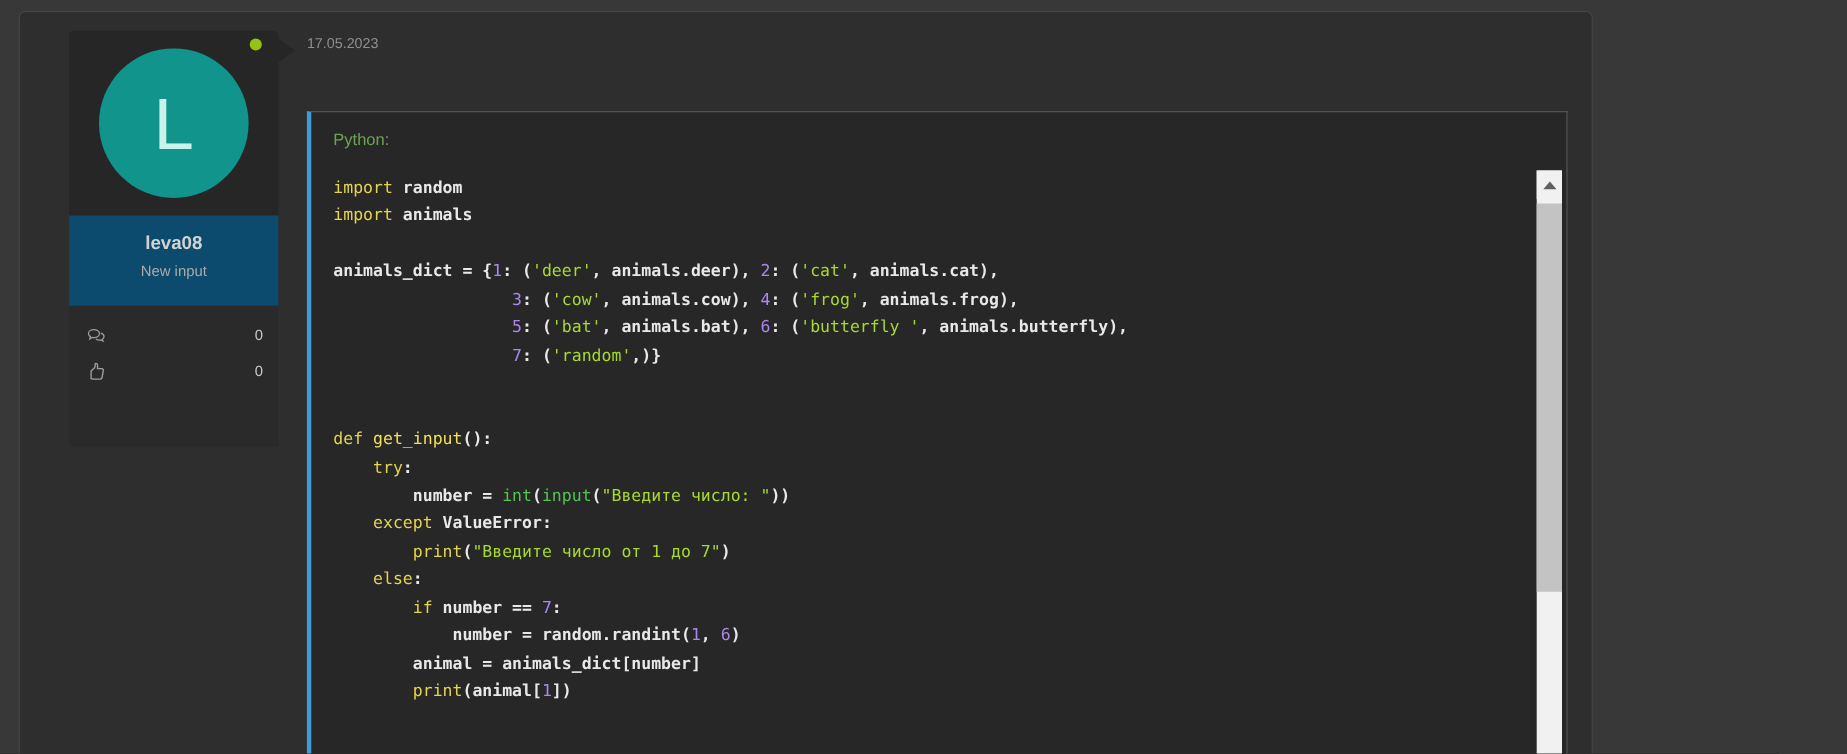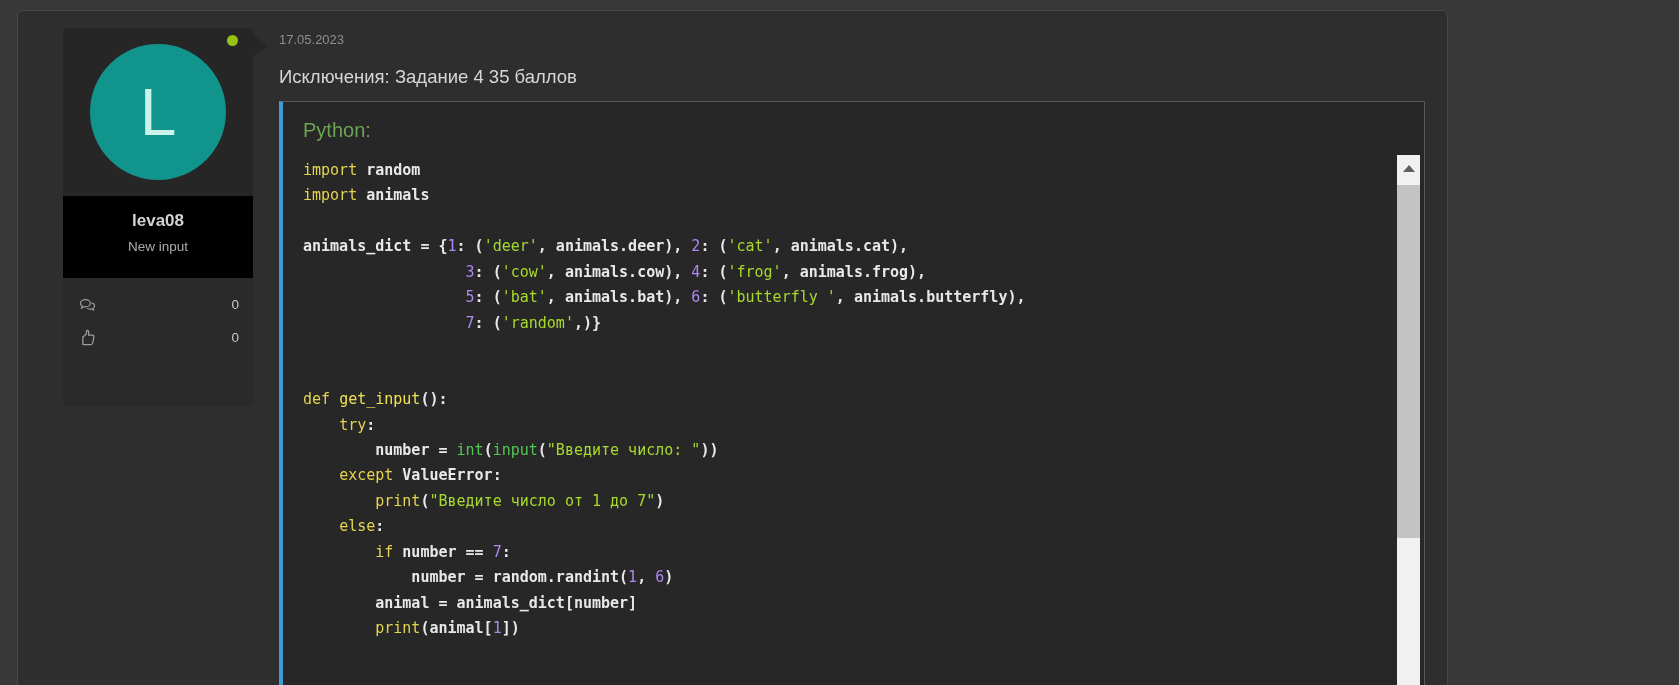--- a/index.html
+++ b/index.html
@@ -32,21 +32,21 @@
     border-radius:50%; background:var(--c-avatar_teal,#11948b);
     display:flex; align-items:center; justify-content:center;
     color:#c9f2ea; font-size:66px; line-height:1; cursor:pointer;
   }
   .online-dot {
     position:absolute; right:15px; top:7px; width:11px; height:11px;
     border-radius:50%; background:var(--c-online_green,#96c313);
   }
   .name-block {
     position:absolute; left:45px; top:185px; width:190px; height:82px;
-    background:#000000; text-align:center; padding-top:15px;
+    background:#0c4a6e; text-align:center; padding-top:15px;
   }
   .user-name { font-size:17px; font-weight:bold; color:#d2d2d2; cursor:pointer; }
   .user-role { font-size:13.5px; color:#ababab; margin-top:8px; }
   .stats-block {
     position:absolute; left:45px; top:267px; width:190px; height:128px;
     background:#2a2a2a; padding:10px 14px 0 14px;
   }
   .stat-row {
     display:flex; justify-content:space-between; align-items:center;
     height:33px; font-size:13.5px; color:#c8c8c8;
@@ -56,21 +56,21 @@
   
   .post-date { position:absolute; left:261px; top:21px; font-size:13px; color:#8e8e8e; cursor:pointer; }
   .post-title { position:absolute; left:261px; top:55px; font-size:18.5px; color:#d6d6d6; }
 
   .code-block {
     position:absolute; left:261px; top:90px; width:1146px; height:625px;
     background:#272727;
     border-top:1px solid #595959; border-right:1px solid #595959;
     border-left:4px solid var(--c-accent_blue,#3f9bd8);
   }
-  .code-lang { position:absolute; left:20px; top:17px; font-size:20px; color:var(--c-label_green,#6ca355); }
+  .code-lang { position:absolute; left:20px; top:17px; font-size:15px; color:var(--c-label_green,#6ca355); }
   .code-pre {
     position:absolute; left:20px; top:56px; right:34px; bottom:0;
     font-family:"DejaVu Sans Mono", monospace; font-size:15px;
     line-height:25.45px; color:var(--c-pl,#e8e8e8);
     white-space:pre; overflow:hidden;
   }
   .tk-kw  { color:var(--c-kw,#e5d44e); }
   .tk-fn  { color:var(--c-fn,#f0e254); }
   .tk-bi  { color:var(--c-bi,#52c652); }
   .tk-str { color:var(--c-str,#a8d92e); }
@@ -131,21 +131,20 @@
           <svg width="20" height="20" viewBox="0 0 24 24" fill="none" stroke="#9e9e9e" stroke-width="1.5">
             <path d="M7 10.5v9.5"></path>
             <path d="M7 11l3.5-3.2c.6-.6.9-1.3.9-2.1V3.6c0-.4.4-.8.9-.8.9 0 1.7.8 1.7 1.8v4h4.6c1.1 0 1.9 1 1.7 2l-1.3 7.1c-.2 1.3-1.3 2.3-2.6 2.3H9.5c-.9 0-1.8-.3-2.5-.9"></path>
           </svg>
         </span>
         <span>0</span>
       </div>
     </div>
 
     <div class="post-date">17.05.2023</div>
-    <div class="post-title">Исключения: Задание 4 35 баллов</div>
 
     <div class="code-block">
       <div class="code-lang">Python:</div>
       <div class="code-pre"><div><span class="tk-kw">import</span><span class="tk-pl"> random</span></div><div><span class="tk-kw">import</span><span class="tk-pl"> animals</span></div><div>&nbsp;</div><div><span class="tk-pl">animals_dict = {</span><span class="tk-num">1</span><span class="tk-pl">: (</span><span class="tk-str">'deer'</span><span class="tk-pl">, animals.deer), </span><span class="tk-num">2</span><span class="tk-pl">: (</span><span class="tk-str">'cat'</span><span class="tk-pl">, animals.cat),</span></div><div><span class="tk-pl">                  </span><span class="tk-num">3</span><span class="tk-pl">: (</span><span class="tk-str">'cow'</span><span class="tk-pl">, animals.cow), </span><span class="tk-num">4</span><span class="tk-pl">: (</span><span class="tk-str">'frog'</span><span class="tk-pl">, animals.frog),</span></div><div><span class="tk-pl">                  </span><span class="tk-num">5</span><span class="tk-pl">: (</span><span class="tk-str">'bat'</span><span class="tk-pl">, animals.bat), </span><span class="tk-num">6</span><span class="tk-pl">: (</span><span class="tk-str">'butterfly '</span><span class="tk-pl">, animals.butterfly),</span></div><div><span class="tk-pl">                  </span><span class="tk-num">7</span><span class="tk-pl">: (</span><span class="tk-str">'random'</span><span class="tk-pl">,)}</span></div><div>&nbsp;</div><div>&nbsp;</div><div><span class="tk-kw">def</span><span class="tk-pl"> </span><span class="tk-fn">get_input</span><span class="tk-pl">():</span></div><div><span class="tk-pl">    </span><span class="tk-kw">try</span><span class="tk-pl">:</span></div><div><span class="tk-pl">        number = </span><span class="tk-bi">int</span><span class="tk-pl">(</span><span class="tk-bi">input</span><span class="tk-pl">(</span><span class="tk-str">"Введите число: "</span><span class="tk-pl">))</span></div><div><span class="tk-pl">    </span><span class="tk-kw">except</span><span class="tk-pl"> ValueError:</span></div><div><span class="tk-pl">        </span><span class="tk-kw">print</span><span class="tk-pl">(</span><span class="tk-str">"Введите число от 1 до 7"</span><span class="tk-pl">)</span></div><div><span class="tk-pl">    </span><span class="tk-kw">else</span><span class="tk-pl">:</span></div><div><span class="tk-pl">        </span><span class="tk-kw">if</span><span class="tk-pl"> number == </span><span class="tk-num">7</span><span class="tk-pl">:</span></div><div><span class="tk-pl">            number = random.randint(</span><span class="tk-num">1</span><span class="tk-pl">, </span><span class="tk-num">6</span><span class="tk-pl">)</span></div><div><span class="tk-pl">        animal = animals_dict[number]</span></div><div><span class="tk-pl">        </span><span class="tk-kw">print</span><span class="tk-pl">(animal[</span><span class="tk-num">1</span><span class="tk-pl">])</span></div></div>
       <div class="scrollbar">
         <div class="scroll-btn-up">
           <div class="scroll-arrow-up"></div>
         </div>
         <div class="scroll-thumb"></div>
       </div>

